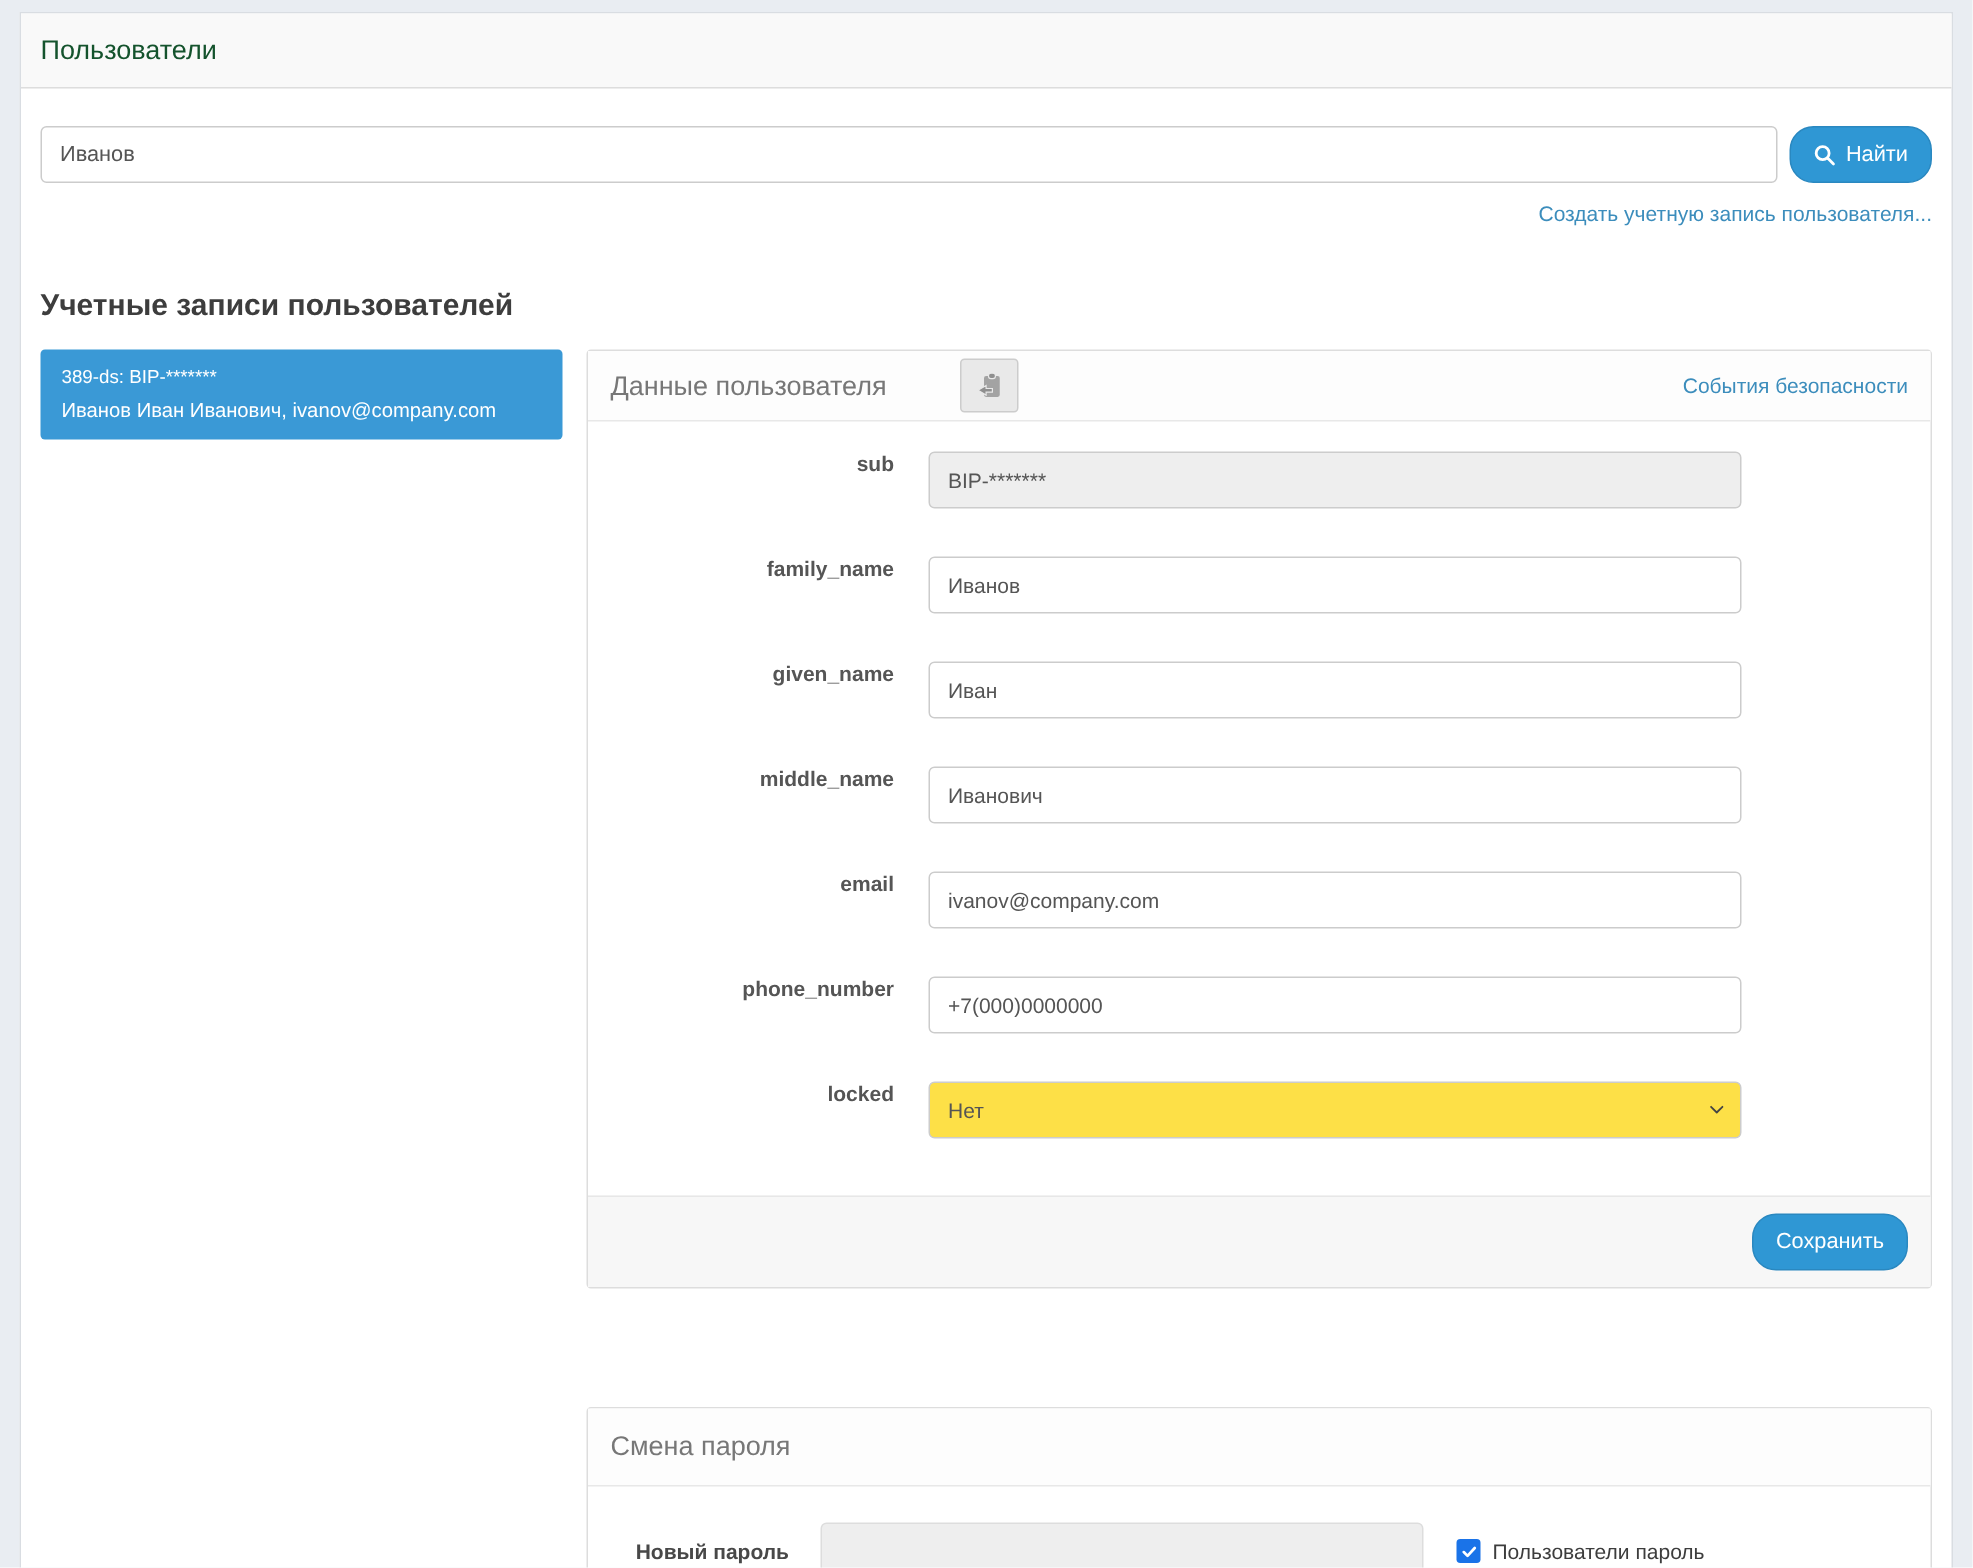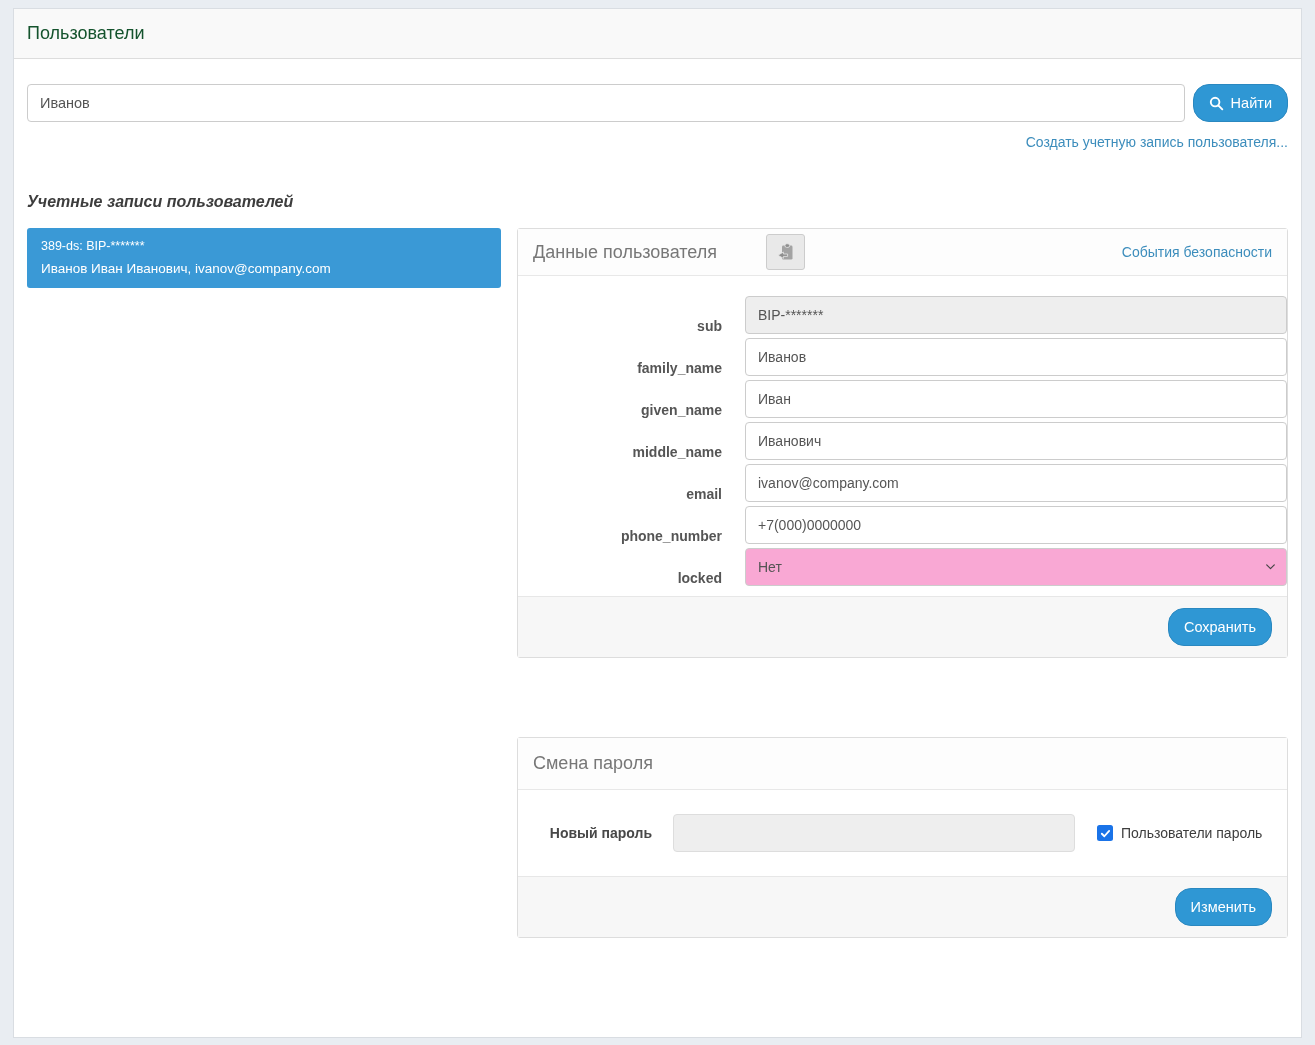--- a/index.html
+++ b/index.html
@@ -53,29 +53,28 @@
     border-radius: 16px;
     color: #ffffff;
     font-size: 14.5px;
     font-family: inherit;
     cursor: pointer;
   }
   .create-row { text-align: right; margin-bottom: 43px; }
   .link { color: #3c8dbc; font-size: 14px; }
 
   .accounts-heading {
-    font-size: 16px;
+    font-size: 20px;
     font-weight: 700;
     color: #3d3d3d;
     margin-bottom: 17px;
-    font-style: italic;
   }
 
   .columns { display: flex; align-items: flex-start; gap: 16px; }
-  .left-col { width: 474px; flex: none; }
+  .left-col { width: 348px; flex: none; }
   .account-item {
     background: #3a99d6;
     color: #ffffff;
     border-radius: 3px;
     padding: 11px 14px 12px 14px;
     cursor: pointer;
   }
   .account-item .line1 { font-size: 12.5px; margin-bottom: 8px; }
   .account-item .line2 { font-size: 13.5px; }
 
@@ -104,21 +103,21 @@
     border: 1px solid #cccccc;
     border-radius: 3px;
     display: inline-flex;
     align-items: center;
     justify-content: center;
     cursor: pointer;
   }
   .flex-spacer { flex: 1; }
 
   .panel-body { padding: 20px 0 6px 0; }
-  .form-row { display: flex; align-items: flex-end; margin-bottom: 4px; }
+  .form-row { display: flex; align-items: flex-start; margin-bottom: 32px; }
   .control-label {
     width: 227px;
     flex: none;
     text-align: right;
     padding-right: 23px;
     font-weight: 600;
     color: #555555;
     font-size: 14px;
   }
   .form-input {
@@ -137,21 +136,21 @@
   .select-wrap { position: relative; width: 542px; }
   .select-wrap select {
     width: 100%;
     height: 38px;
     border: 1px solid #cccccc;
     border-radius: 4px;
     padding: 0 30px 0 12px;
     font-size: 14px;
     color: #555555;
     font-family: inherit;
-    background: #f9a8d4;
+    background: #fde047;
     appearance: none;
     -webkit-appearance: none;
     outline: none;
     cursor: pointer;
   }
   .select-chevron {
     position: absolute;
     right: 10px;
     top: 12px;
     pointer-events: none;

